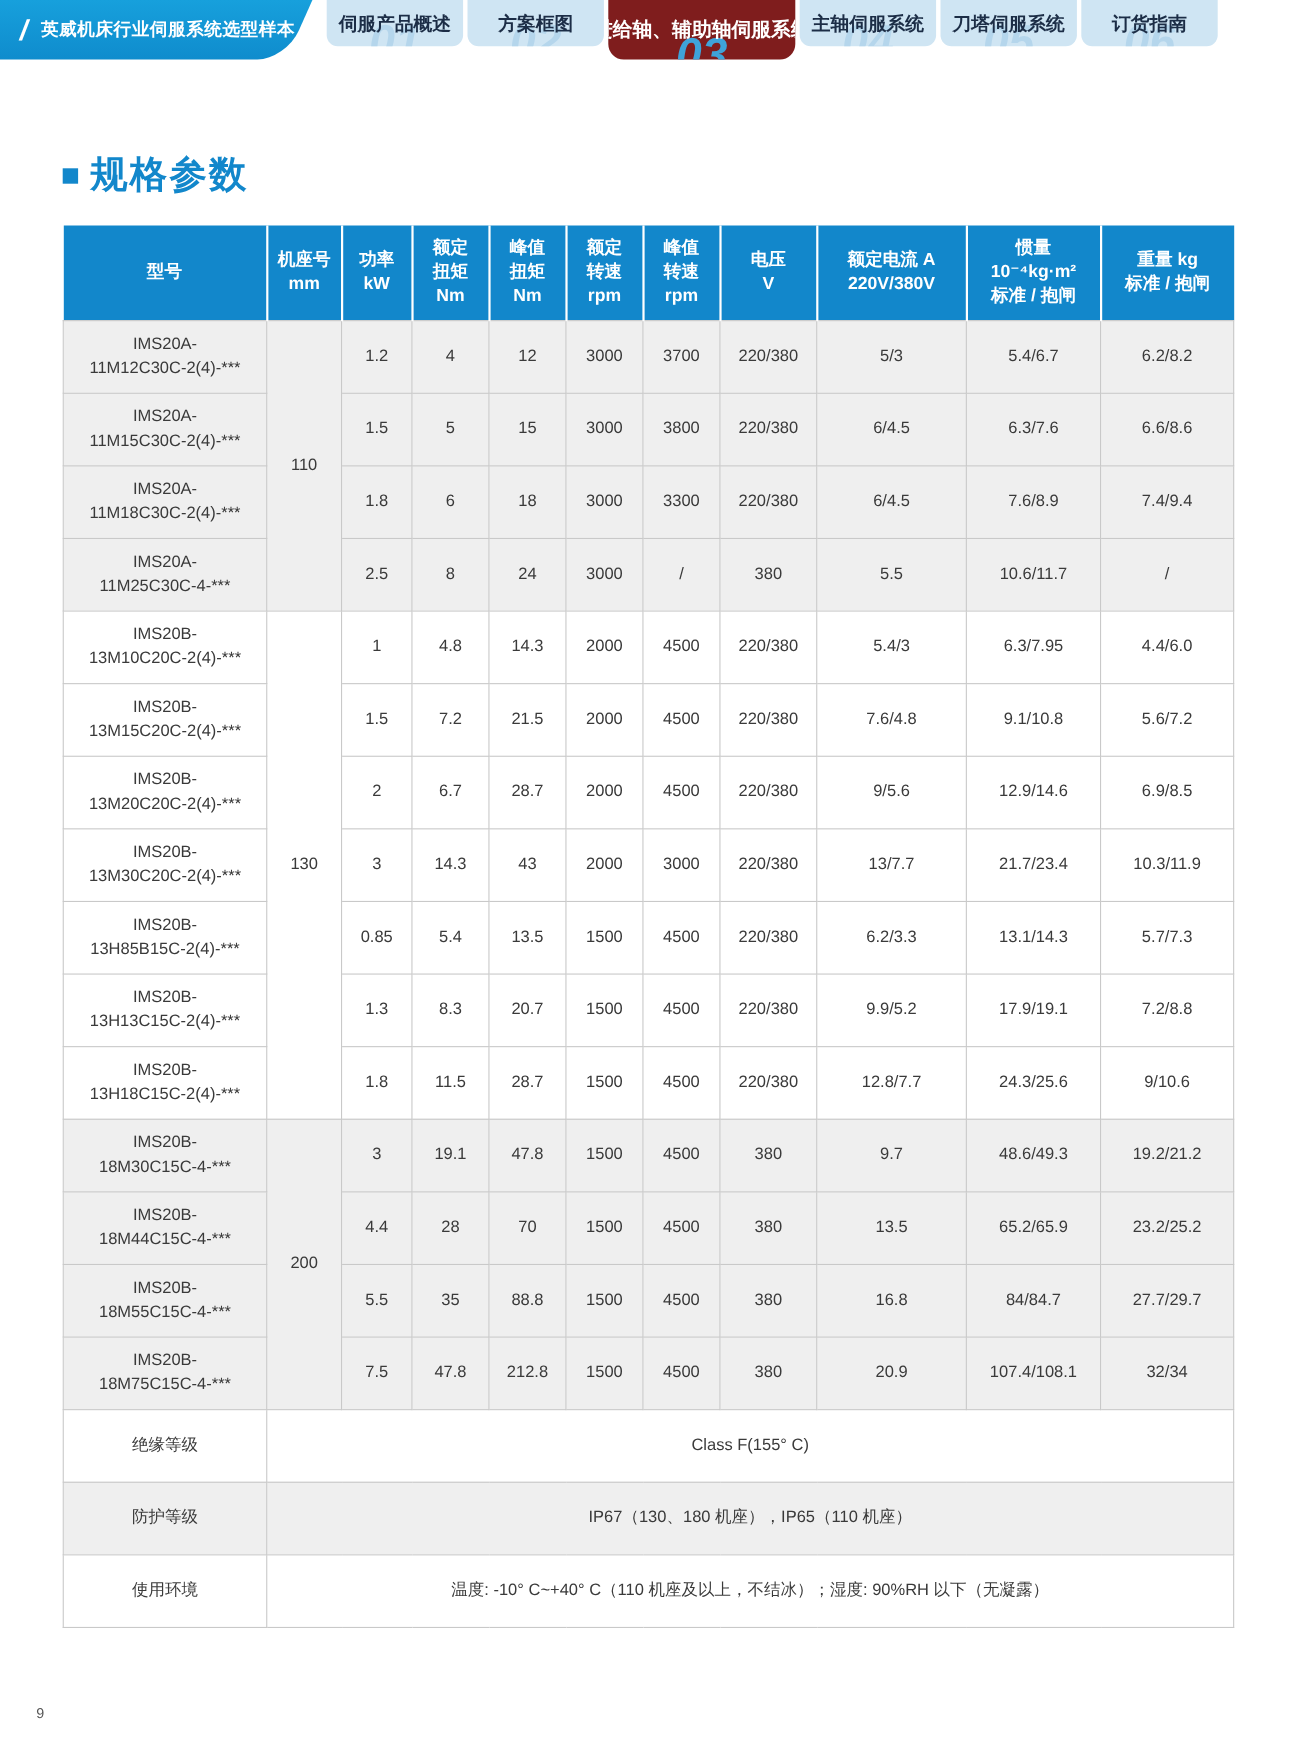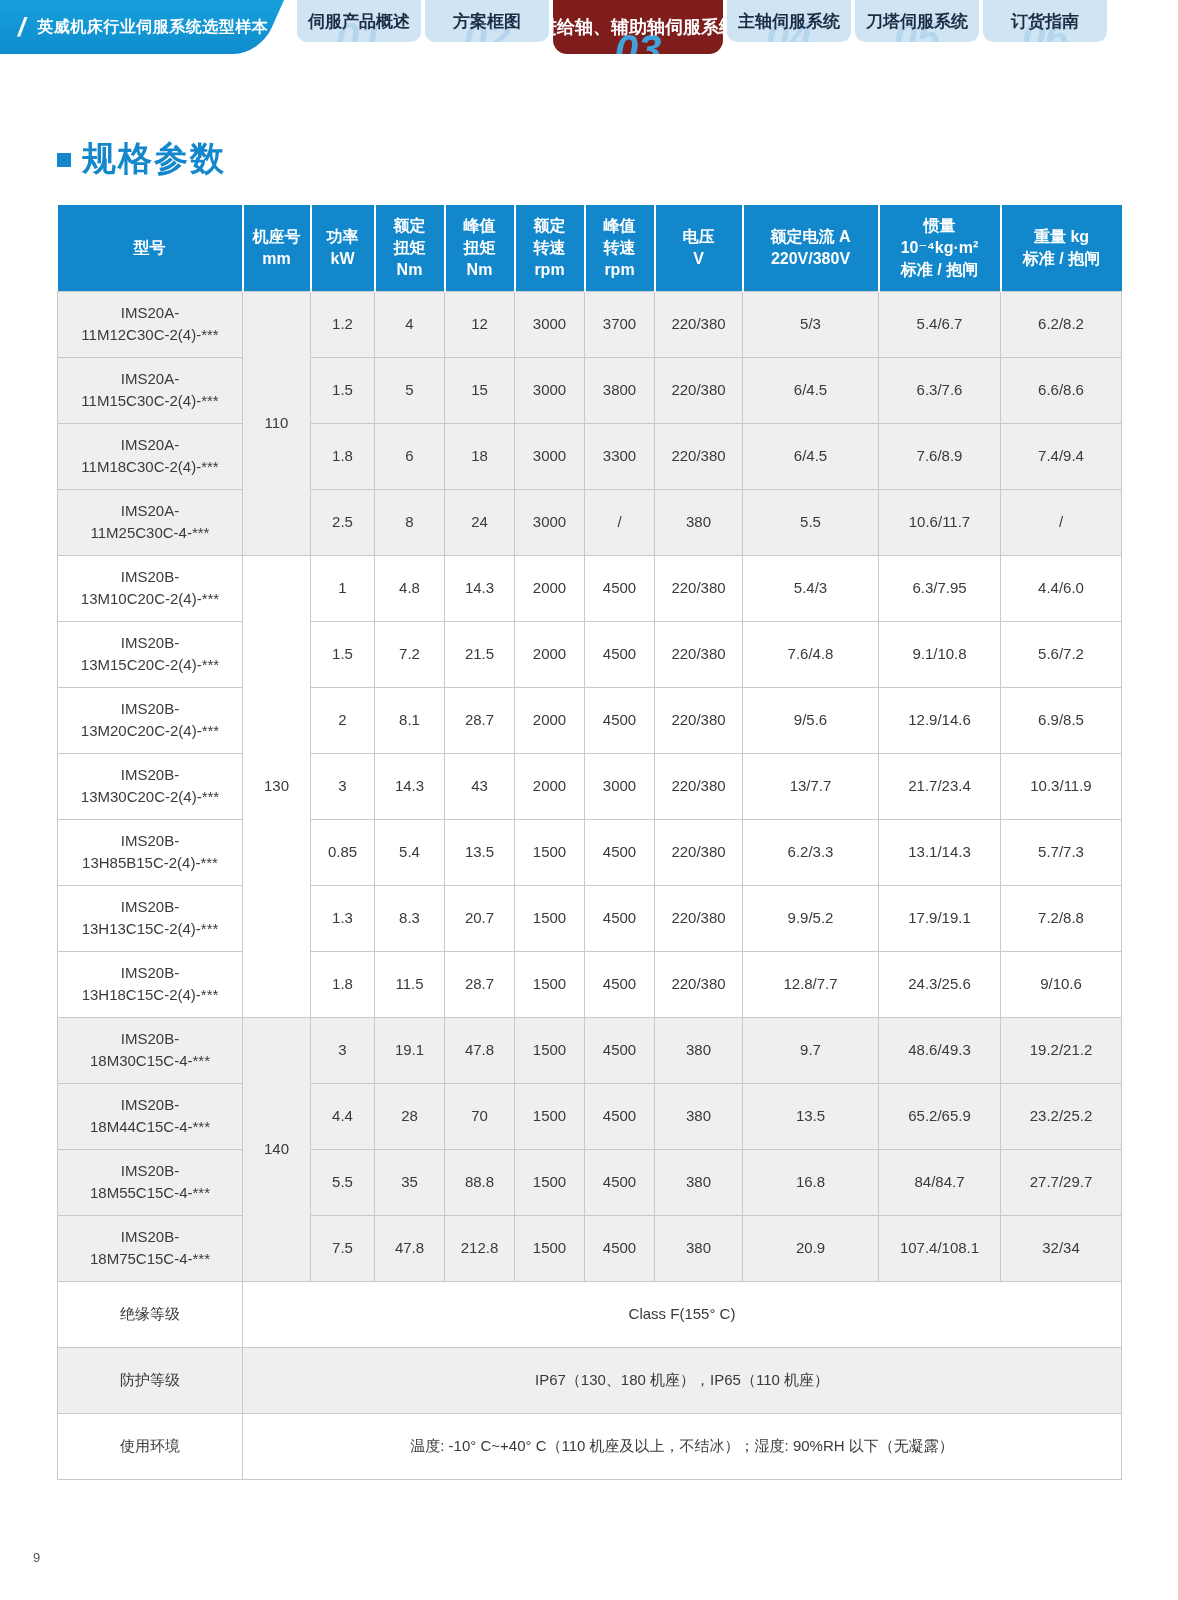--- a/index.html
+++ b/index.html
@@ -321,21 +321,21 @@
           <td>4500</td>
           <td>220/380</td>
           <td>7.6/4.8</td>
           <td>9.1/10.8</td>
           <td>5.6/7.2</td>
         </tr>
         <tr>
           <td>IMS20B-
 13M20C20C-2(4)-***</td>
           <td>2</td>
-          <td>8.1</td>
+          <td>6.7</td>
           <td>28.7</td>
           <td>2000</td>
           <td>4500</td>
           <td>220/380</td>
           <td>9/5.6</td>
           <td>12.9/14.6</td>
           <td>6.9/8.5</td>
         </tr>
         <tr>
           <td>IMS20B-
@@ -385,21 +385,21 @@
           <td>1500</td>
           <td>4500</td>
           <td>220/380</td>
           <td>12.8/7.7</td>
           <td>24.3/25.6</td>
           <td>9/10.6</td>
         </tr>
         <tr class="shade">
           <td>IMS20B-
 18M30C15C-4-***</td>
-          <td rowspan="4">140</td>
+          <td rowspan="4">200</td>
           <td>3</td>
           <td>19.1</td>
           <td>47.8</td>
           <td>1500</td>
           <td>4500</td>
           <td>380</td>
           <td>9.7</td>
           <td>48.6/49.3</td>
           <td>19.2/21.2</td>
         </tr>

